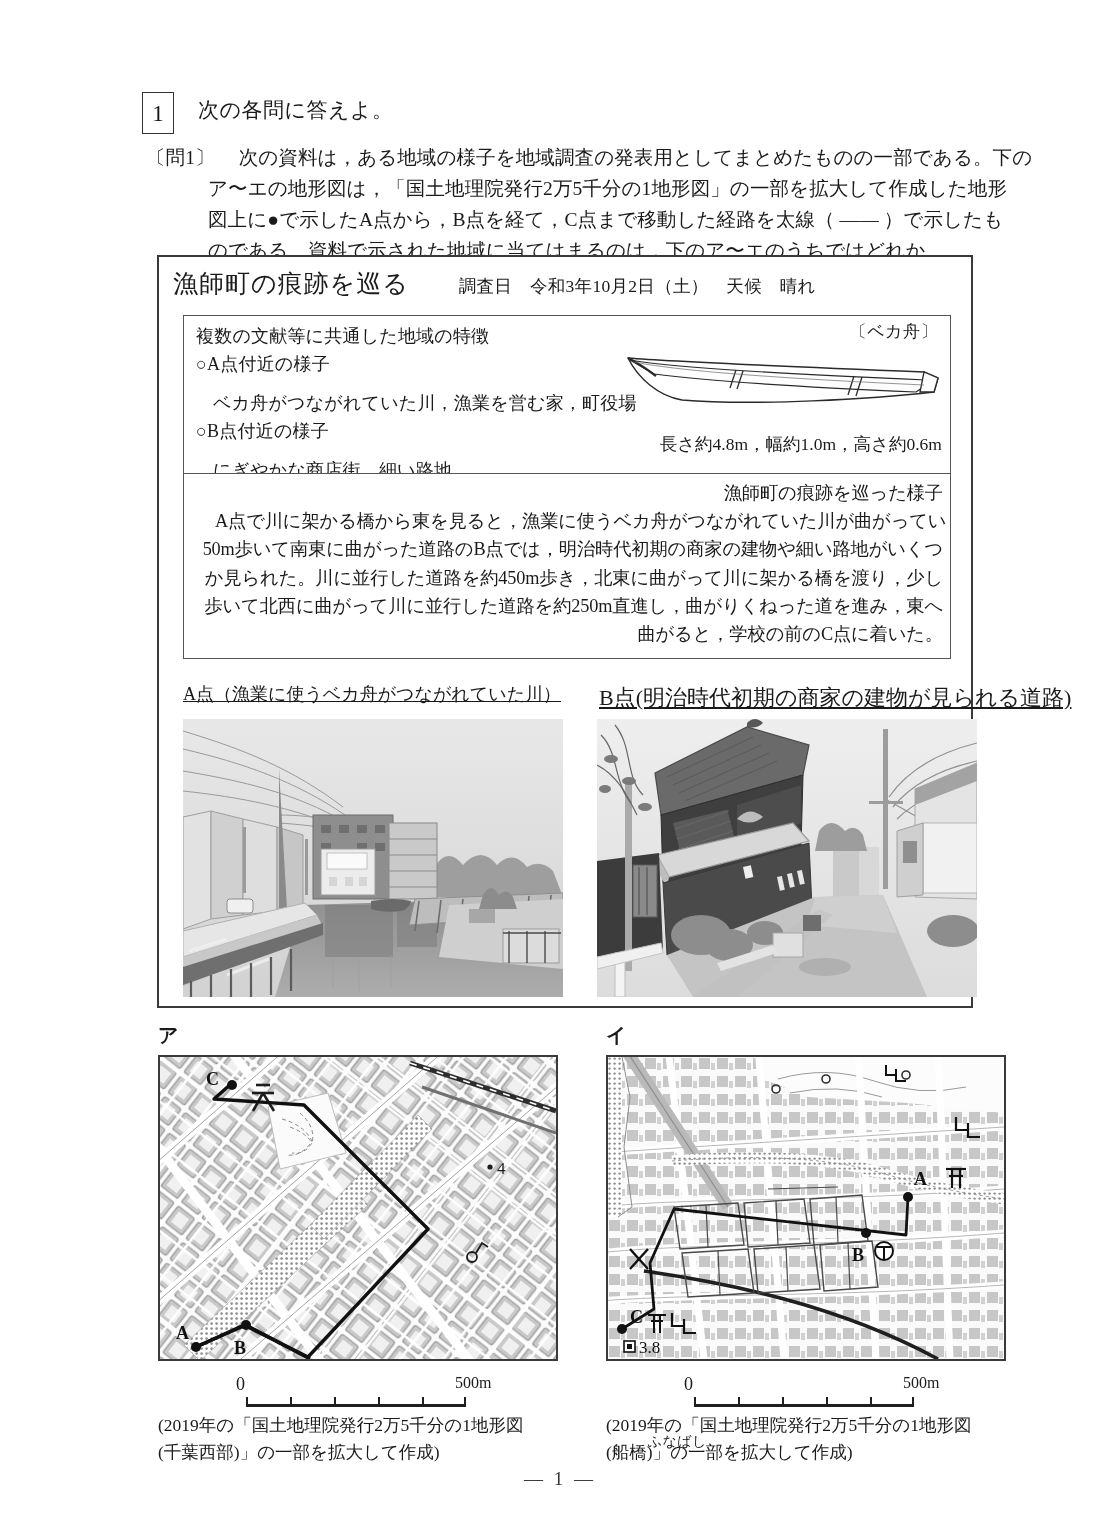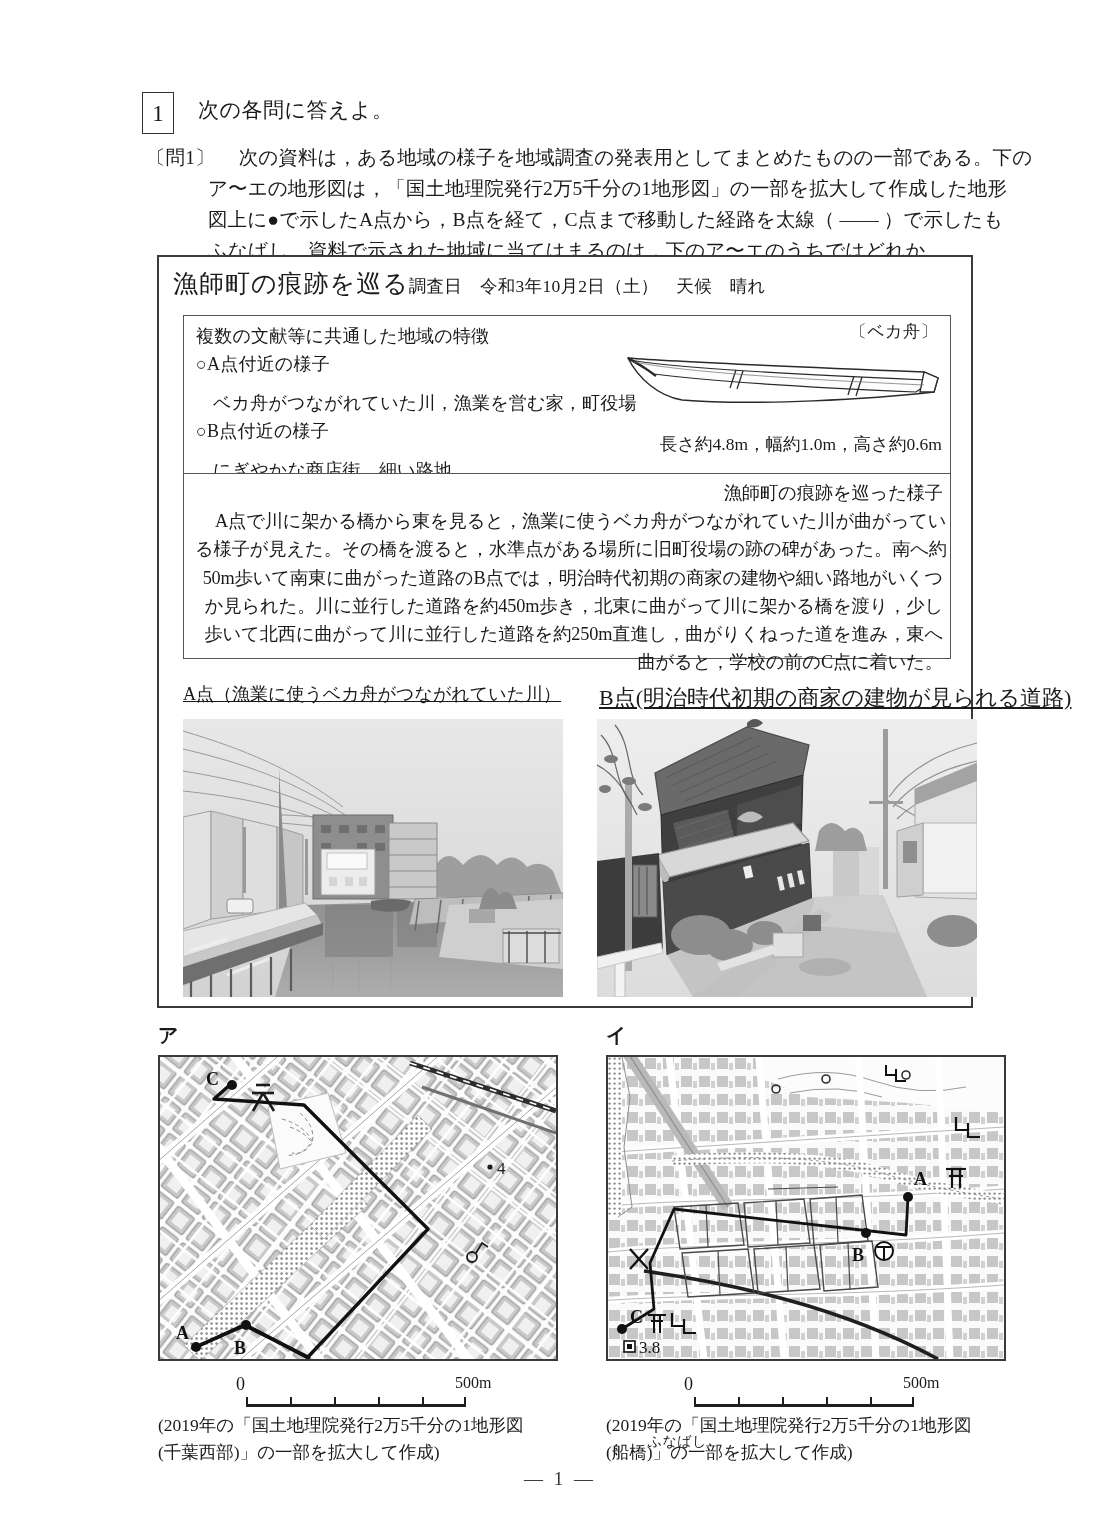--- a/index.html
+++ b/index.html
@@ -30,21 +30,21 @@
   
   .res-box{
     position:absolute;left:157px;top:255px;width:816px;height:753px;
     border:2.2px solid #3a3a3a;background:#fff;box-sizing:border-box;
   }
   .res-title-row{
     position:absolute;left:14px;top:10px;width:780px;
     display:flex;align-items:baseline;
   }
   .res-title{font-size:25px;letter-spacing:1px;}
-  .res-meta{font-size:17.5px;letter-spacing:.3px;}
+  .res-meta{font-size:17.5px;margin-left:50px;letter-spacing:.3px;}
 
   
   .feat-box{
     position:absolute;left:24px;top:58px;width:768px;height:186px;
     border:1.4px solid #555;box-sizing:border-box;background:#fff;
   }
   .feat-lines{position:absolute;left:12px;top:7px;width:460px;}
   .fl{font-size:18px;line-height:27.5px;letter-spacing:.2px;white-space:nowrap;}
   .fl.ind{padding-left:17px;margin-top:12px;}
 
@@ -127,21 +127,21 @@
   </div>
 
   <div class="q1">
     <div class="q1-line">
       <span>〔問1〕</span>
       <span style="display:inline-block;width:14px"></span>
       <span>次の資料は，ある地域の様子を地域調査の発表用としてまとめたものの一部である。下の</span>
     </div>
     <div class="q1-line ind">ア〜エの地形図は，「国土地理院発行2万5千分の1地形図」の一部を拡大して作成した地形</div>
     <div class="q1-line ind">図上に●で示したA点から，B点を経て，C点まで移動した経路を太線（ ―― ）で示したも</div>
-    <div class="q1-line ind">ふなばし。資料で示された地域に当てはまるのは，下のア〜エのうちではどれか。</div>
+    <div class="q1-line ind">のである。資料で示された地域に当てはまるのは，下のア〜エのうちではどれか。</div>
   </div>
 
   <div class="res-box">
 
     <div class="res-title-row">
       <div class="res-title">漁師町の痕跡を巡る</div>
       <div class="res-meta">調査日　令和3年10月2日（土）　天候　晴れ</div>
     </div>
 
     <div class="feat-box">
@@ -167,21 +167,20 @@
           <path d="M10 10 C60 20, 170 27, 300 33" stroke="#6a6a6a" stroke-width=".7" fill="none"></path>
         </svg>
         <div class="boat-dims">長さ約4.8m，幅約1.0m，高さ約0.6m</div>
       </div>
     </div>
 
     <div class="narr-box">
       <div class="narr-inner">
         <div class="nl">漁師町の痕跡を巡った様子</div>
         <div class="nl ind">A点で川に架かる橋から東を見ると，漁業に使うベカ舟がつながれていた川が曲がってい</div>
-        <div class="nl">る様子が見えた。その橋を渡ると，水準点がある場所に旧町役場の跡の碑があった。南へ約</div>
         <div class="nl">50m歩いて南東に曲がった道路のB点では，明治時代初期の商家の建物や細い路地がいくつ</div>
         <div class="nl">か見られた。川に並行した道路を約450m歩き，北東に曲がって川に架かる橋を渡り，少し</div>
         <div class="nl">歩いて北西に曲がって川に並行した道路を約250m直進し，曲がりくねった道を進み，東へ</div>
         <div class="nl">曲がると，学校の前のC点に着いた。</div>
       </div>
     </div>
 
     <div class="ph-cap a">A点（漁業に使うベカ舟がつながれていた川）</div>
     <div class="ph-cap b">B点(明治時代初期の商家の建物が見られる道路)</div>
 

